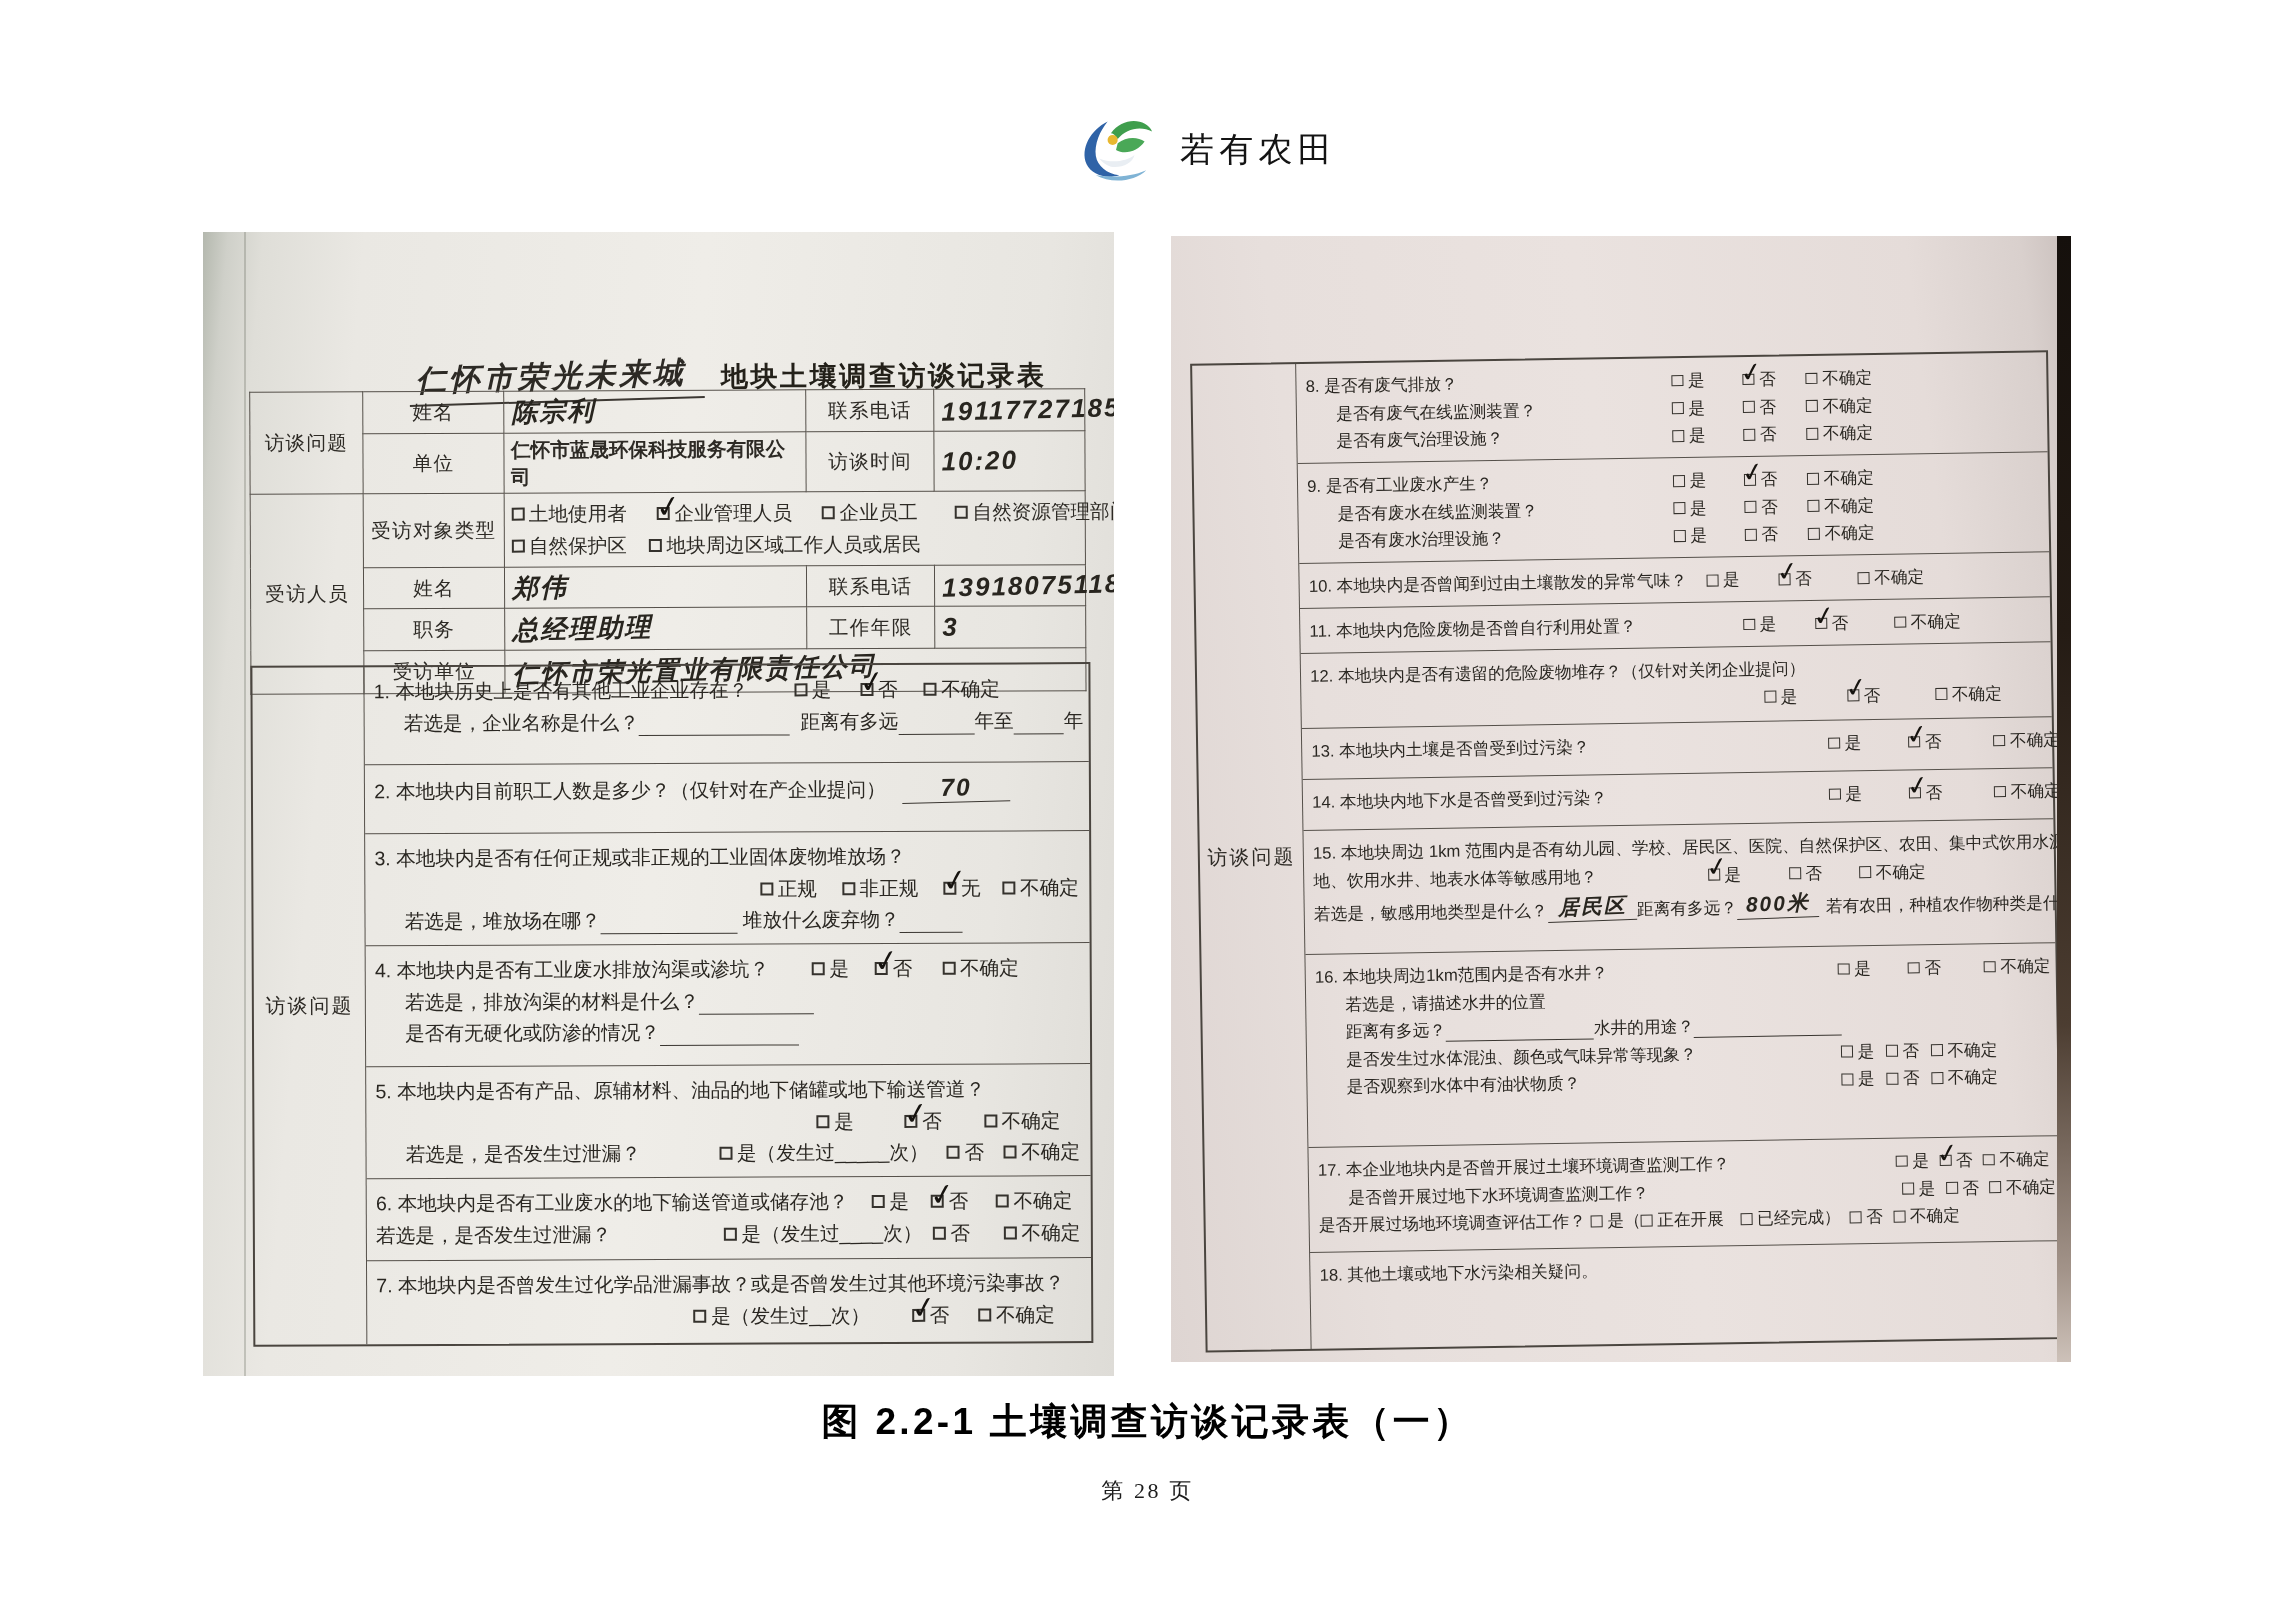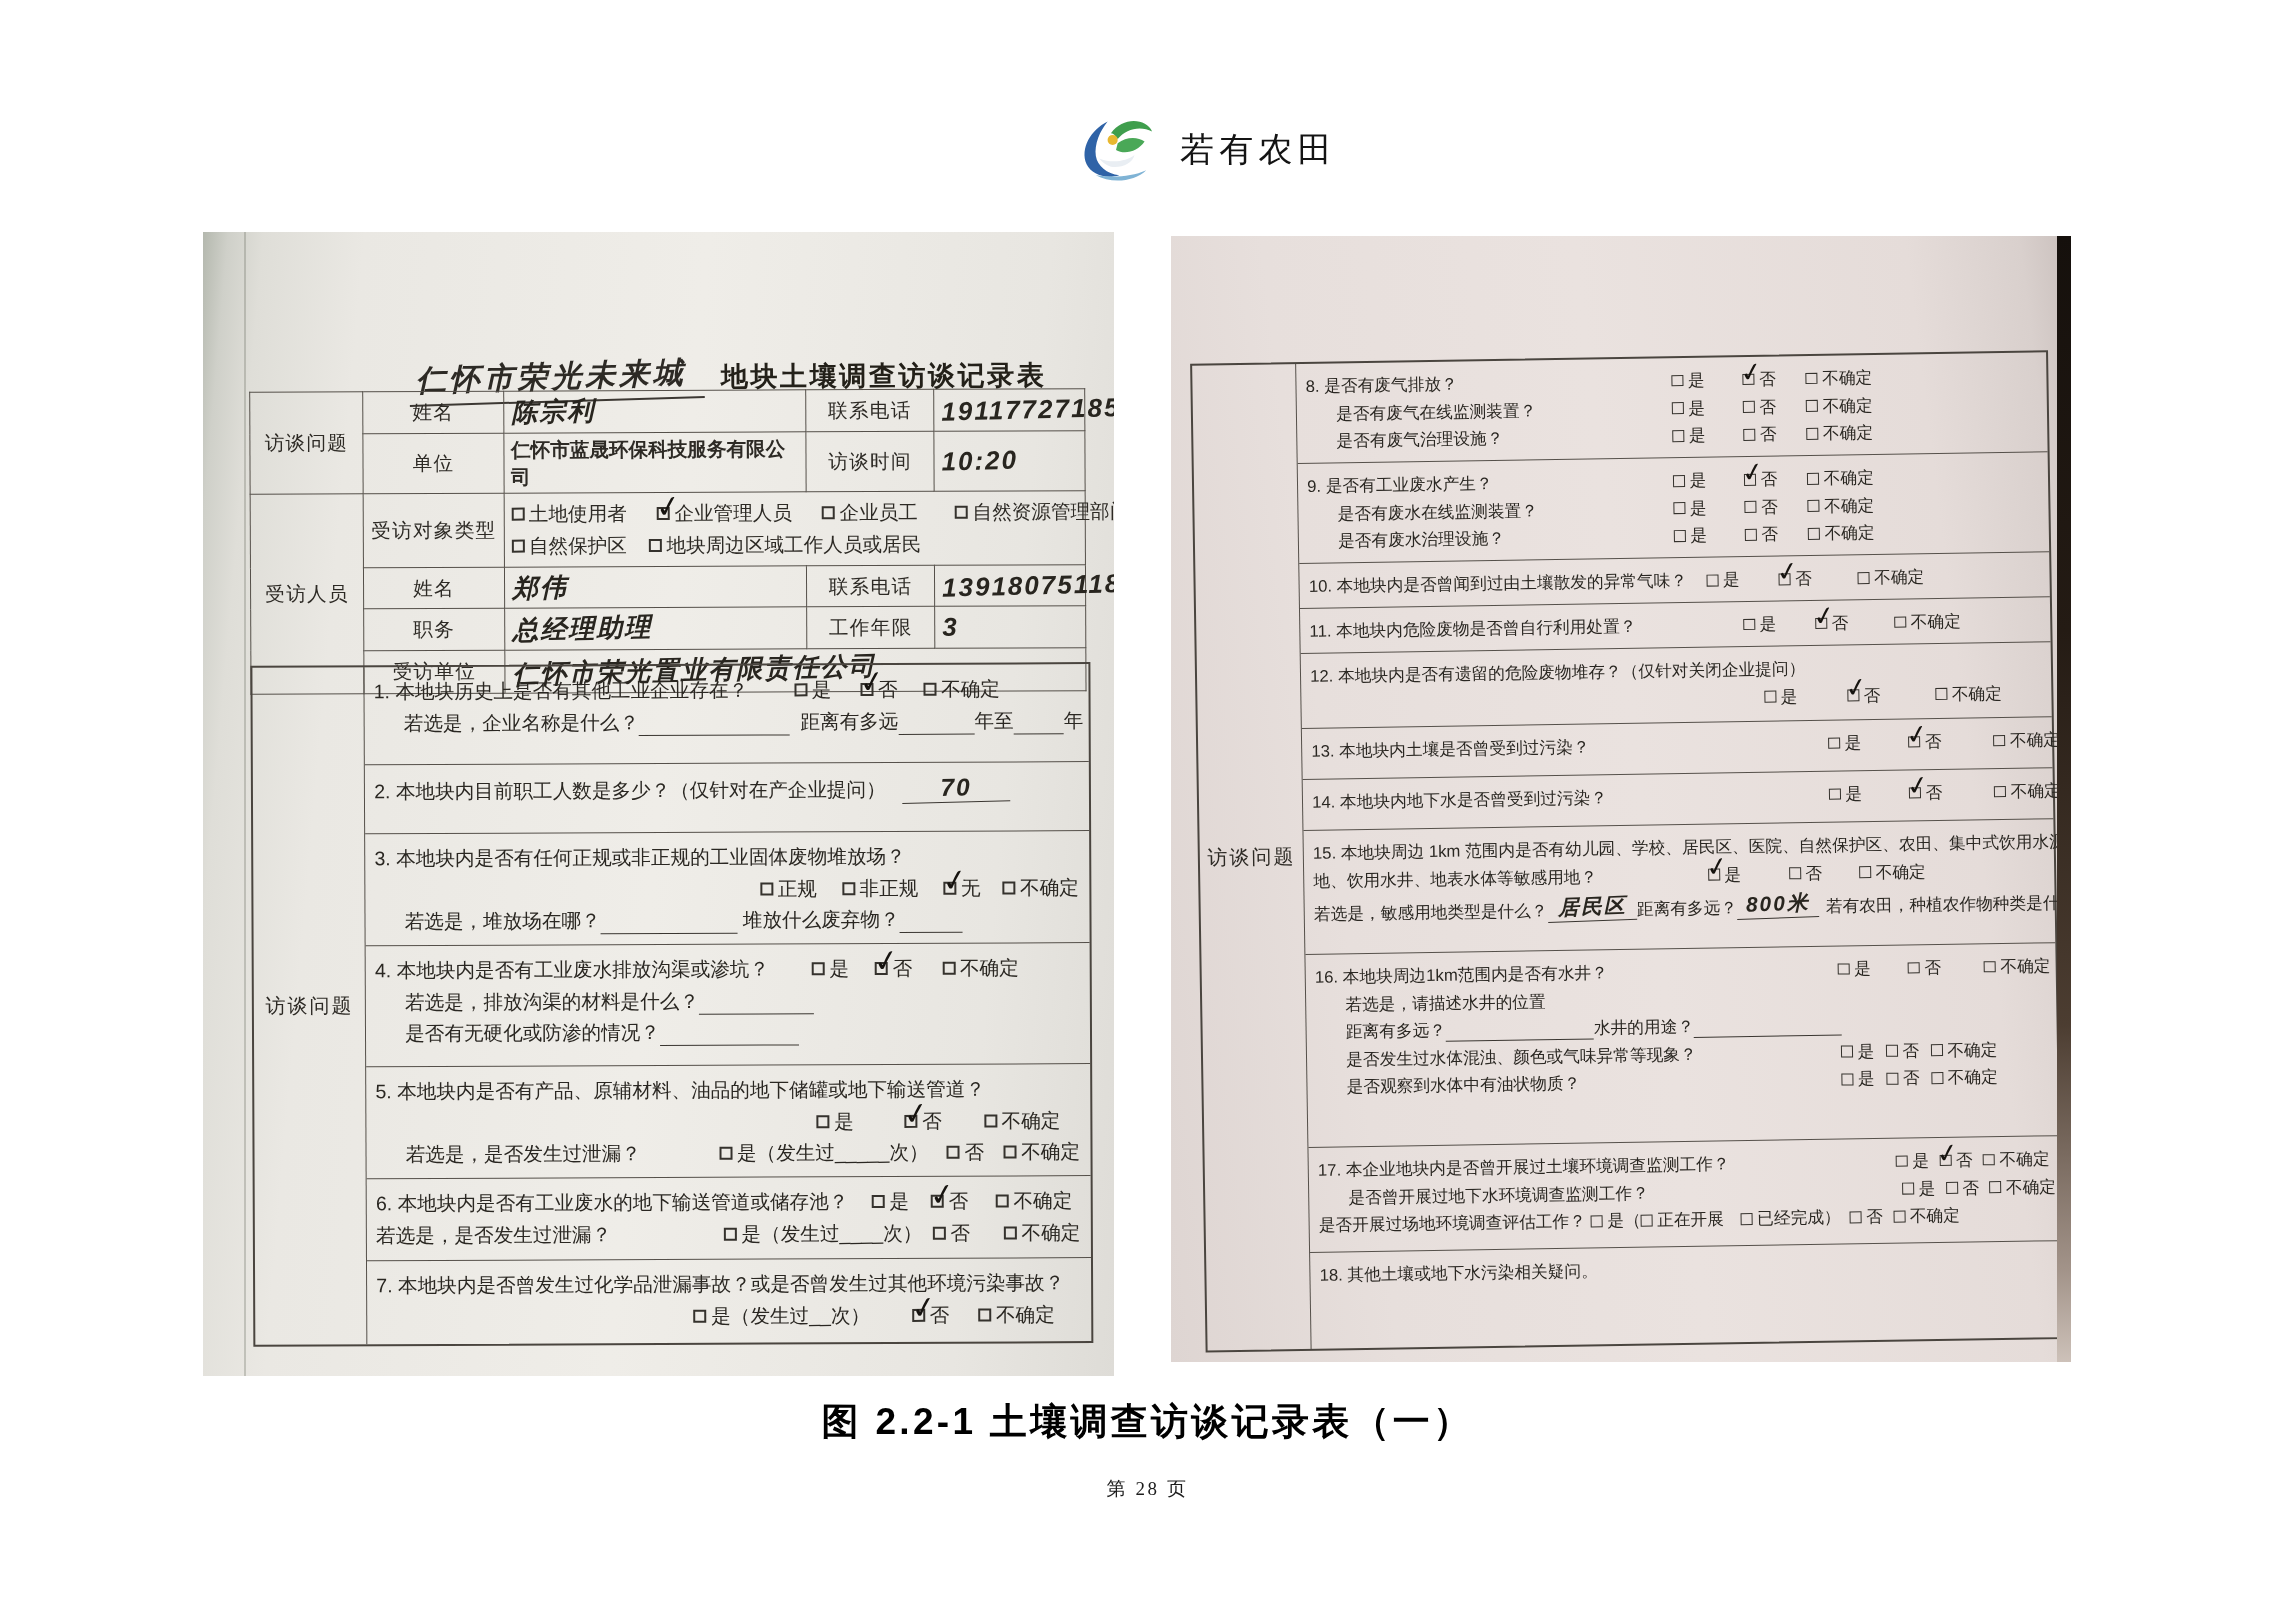--- a/index.html
+++ b/index.html
@@ -88,21 +88,21 @@
   
   .q-line .hand{font-size:1.25em;padding:0 5.2px;}
   
   .caption{
     position:absolute;left:0;right:0;top:1397px;text-align:center;
     font-size:37px;font-weight:bold;color:#000;letter-spacing:3.3px;
     font-family:"Liberation Sans","DejaVu Sans",sans-serif;
   }
   .page-number{
     position:absolute;left:0;right:0;top:1476px;text-align:center;
-    font-size:19px;color:#1c1c1c;letter-spacing:2.6px;
+    font-size:22px;color:#1c1c1c;letter-spacing:2.6px;
     font-family:"Liberation Serif","DejaVu Serif",serif;
   }
 </style>
 </head>
 <body>
 
 <div class="logo-row">
   <svg viewBox="0 0 100 100" aria-hidden="true">
     <path d="M40 16 C20 26 7 48 15 67 C21 79 37 85 54 80 C39 78 28 69 26 57 C24 43 31 27 40 16 Z" fill="#2f63a7"></path>
     <path d="M44 30 C58 10 86 12 93 28 C80 21 62 24 52 37 C49 32 46 30 44 30 Z" fill="#3f9e4d"></path>

